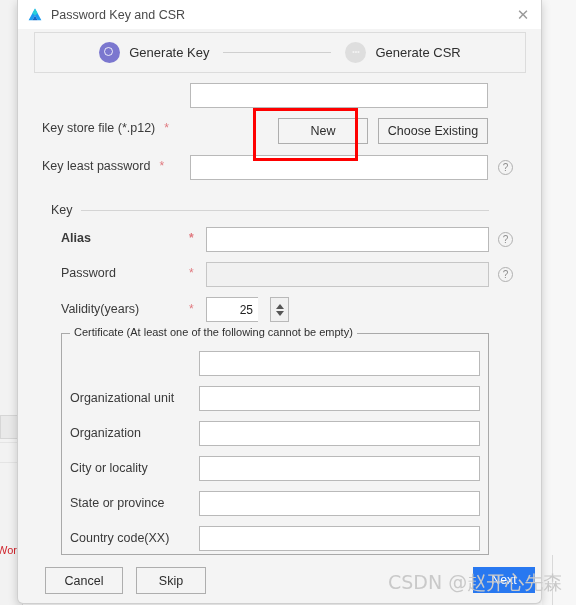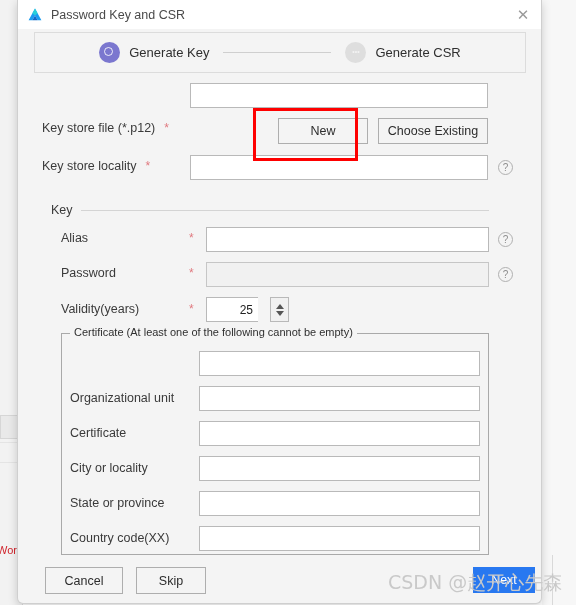--- a/index.html
+++ b/index.html
@@ -377,30 +377,30 @@
   <div class="row" style="left:24px; top:85px;margin-top:36px;">
     <span class="lbl">Key store file (*.p12)</span>
     <span class="req" style="margin-left:9px;">*</span>
   </div>
   <input class="tfield" style="position: absolute; left: 172px; top: 83px; width: 298px;" value="">
 
   <button class="btn" style="position:absolute; left:260px; top:118px; width:90px;">New</button>
   <button class="btn" style="position:absolute; left:360px; top:118px; width:110px;">Choose Existing</button>
 
   <div class="row" style="left:24px; top:159px;">
-    <span class="lbl">Key store locality</span>
+    <span class="lbl">Key least password</span>
     <span class="req" style="margin-left:9px;">*</span>
   </div>
   <input class="tfield" type="password" style="position: absolute; left: 172px; top: 155px; width: 298px;" value="">
   <div class="help" style="position:absolute; left:480px; top:160px;">?</div>
 
   <div class="grp-title" style="left:29px; top:203px;text-align:right;">Key</div>
   <div class="grp-line" style="left:63px; top:210px; width:408px;"></div>
 
-  <div class="row" style="left:43px; top:231px;">
+  <div class="row" style="left:43px; top:231px;font-weight:bold;">
     <span class="lbl">Alias</span>
     <span class="req" style="position:absolute; left:128px;">*</span>
   </div>
   <input class="tfield" style="position: absolute; left: 188px; top: 227px; width: 283px;" value="">
   <div class="help" style="position:absolute; left:480px; top:232px;">?</div>
 
   <div class="row" style="left:43px; top:266px;">
     <span class="lbl">Password</span>
     <span class="req" style="position:absolute; left:128px;">*</span>
   </div>
@@ -420,21 +420,21 @@
   </div>
 
   <div class="fieldset" style="left:43px; top:333px; width:428px; height:222px;"></div>
   <div class="fieldset-legend" style="left:52px; top:326px;">Certificate (At least one of the following cannot be empty)</div>
 
   <input class="tfield" style="position: absolute; left: 181px; top: 351px; width: 281px;" value="">
 
   <div class="lbl" style="position:absolute; left:52px; top:391px;">Organizational unit</div>
   <input class="tfield" style="position: absolute; left: 181px; top: 386px; width: 281px;" value="">
 
-  <div class="lbl" style="position:absolute; left:52px; top:426px;">Certificate</div>
+  <div class="lbl" style="position:absolute; left:52px; top:426px;">Organization</div>
   <input class="tfield" style="position: absolute; left: 181px; top: 421px; width: 281px;" value="">
 
   <div class="lbl" style="position:absolute; left:52px; top:461px;">City or locality</div>
   <input class="tfield" style="position: absolute; left: 181px; top: 456px; width: 281px;" value="">
 
   <div class="lbl" style="position:absolute; left:52px; top:496px;">State or province</div>
   <input class="tfield" style="position: absolute; left: 181px; top: 491px; width: 281px;" value="">
 
   <div class="lbl" style="position:absolute; left:52px; top:531px;">Country code(XX)</div>
   <input class="tfield" style="position: absolute; left: 181px; top: 526px; width: 281px;" value="">

